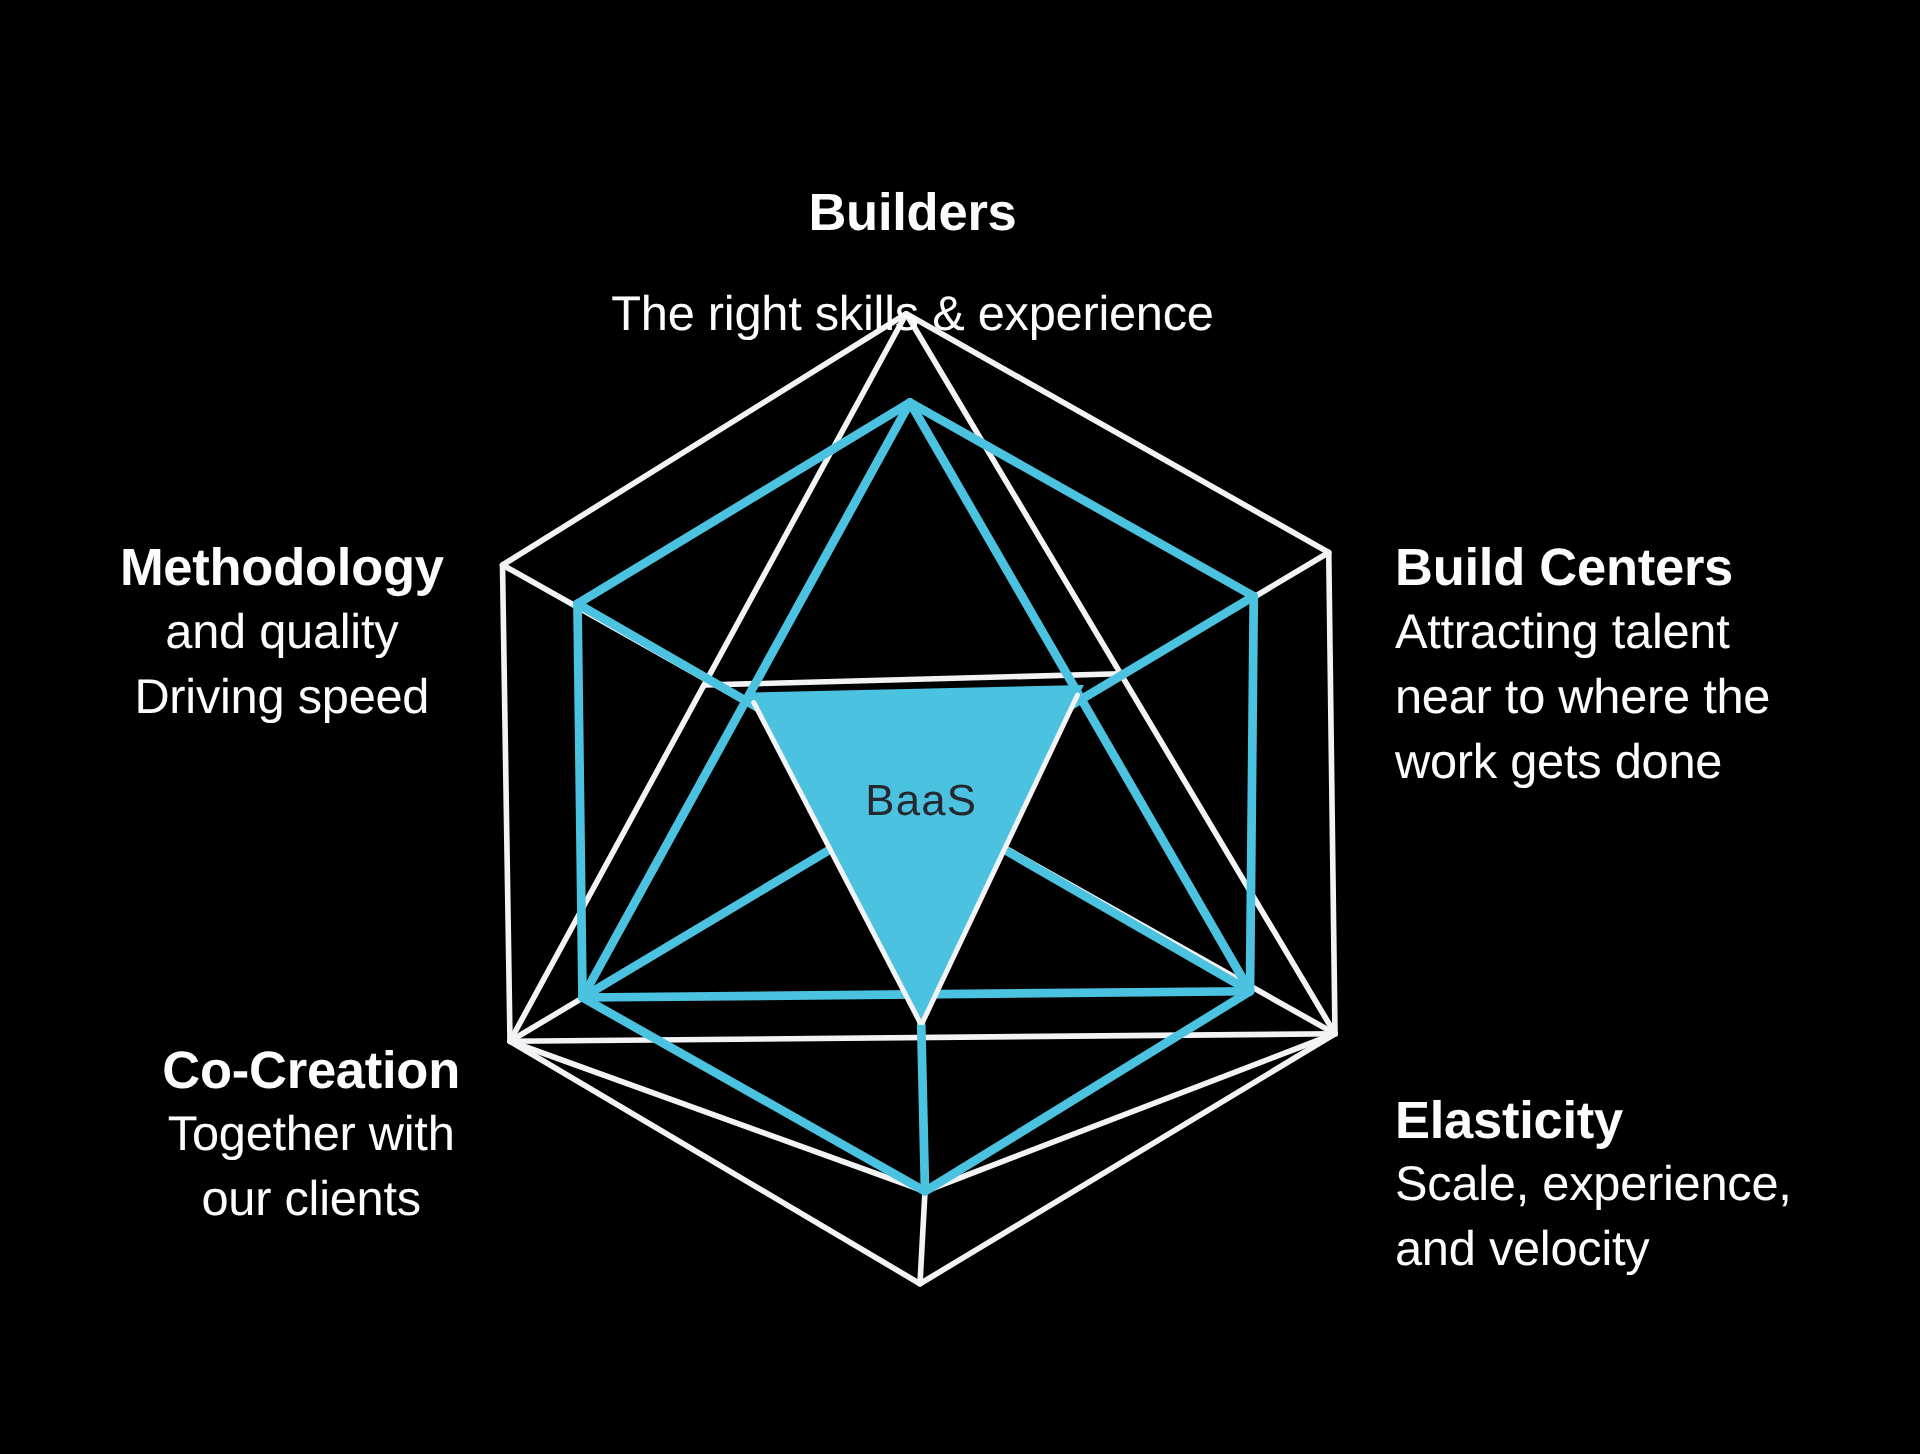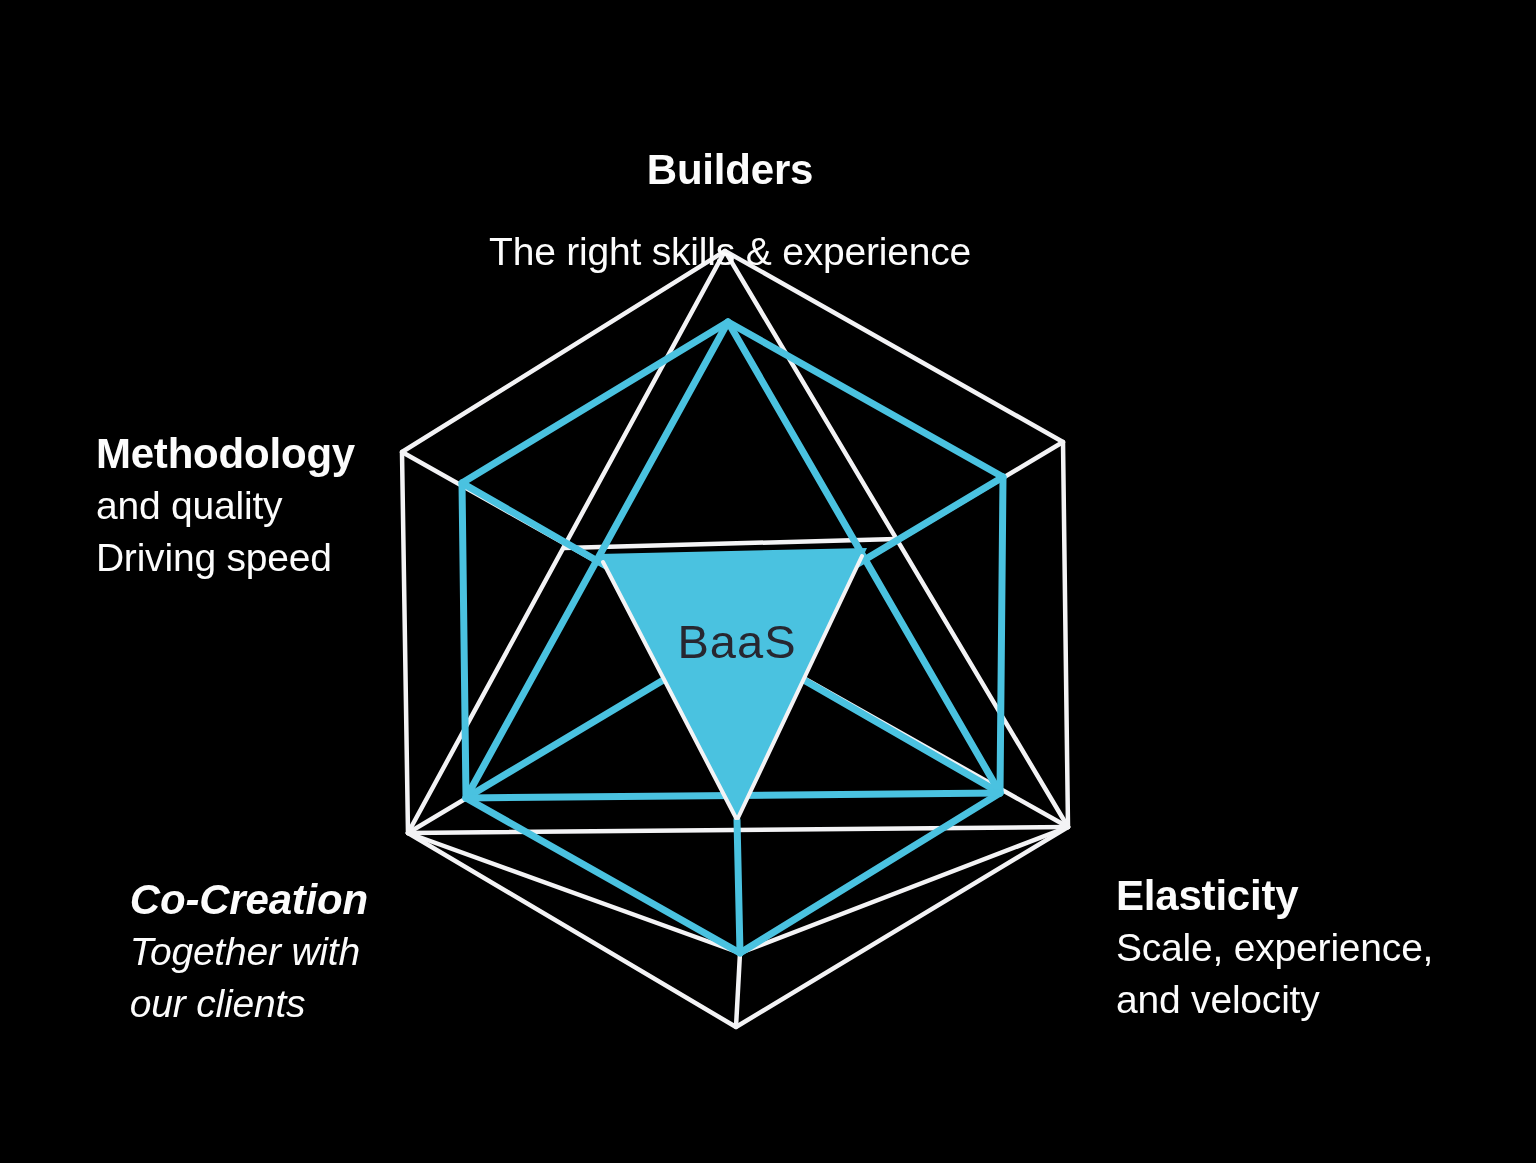--- a/index.html
+++ b/index.html
@@ -17,35 +17,35 @@
     font-size:39px;
     line-height:52px;
     letter-spacing:-0.2px;
   }
   .label .title{
     display:block;
     font-weight:700;
     font-size:42px;
   }
   .label .sub{display:block;font-weight:400;}
-  .label.align-right{text-align:left;}
+  .label.align-right{text-align:center;}
   .label.align-left{text-align:left;}
   .label.align-center{text-align:center;}
   #label-top{left:400px;top:144px;width:660px;}
   #label-top .sub{margin-top:30px;}
   #label-left-upper{right:1181px;top:428px;white-space:nowrap;}
-  #label-left-lower{right:1168px;top:874px;white-space:nowrap;font-style:italic;}
+  #label-left-lower{right:1168px;top:830px;white-space:nowrap;}
   #label-right-upper{left:1116px;top:428px;white-space:nowrap;}
   #label-right-lower{left:1116px;top:870px;white-space:nowrap;}
   #center-label{
     position:absolute;
     left:737px;top:641px;
     transform:translate(-50%,-50%);
     color:#272730;
-    font-size:47px;
+    font-size:35px;
     font-weight:500;
     letter-spacing:1px;
   }
 </style>
 </head>
 <body>
 
 <div id="stage">
 
   <svg id="wire" viewBox="0 0 1536 1163" aria-hidden="true">
@@ -93,20 +93,26 @@
     <span class="sub">and quality</span>
     <span class="sub">Driving speed</span>
   </div>
 
   <div class="label align-right" id="label-left-lower">
     <span class="title">Co-Creation</span>
     <span class="sub">Together with</span>
     <span class="sub">our clients</span>
   </div>
 
+  <div class="label align-left" id="label-right-upper">
+    <span class="title">Build Centers</span>
+    <span class="sub">Attracting talent</span>
+    <span class="sub">near to where the</span>
+    <span class="sub">work gets done</span>
+  </div>
 
   <div class="label align-left" id="label-right-lower">
     <span class="title">Elasticity</span>
     <span class="sub">Scale, experience,</span>
     <span class="sub">and velocity</span>
   </div>
 
 </div>
 
 </body></html>

